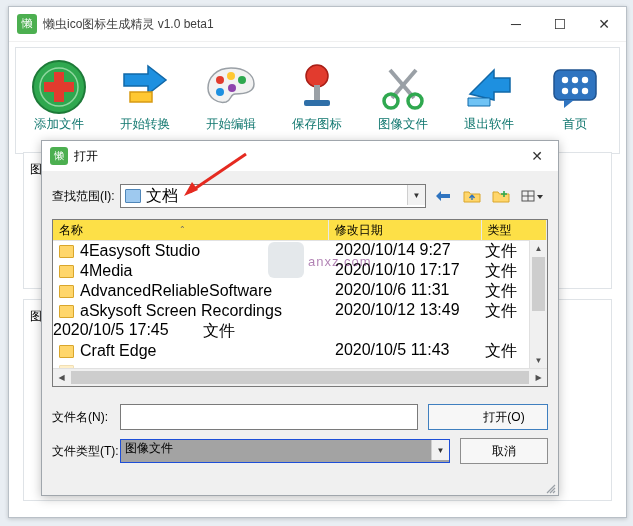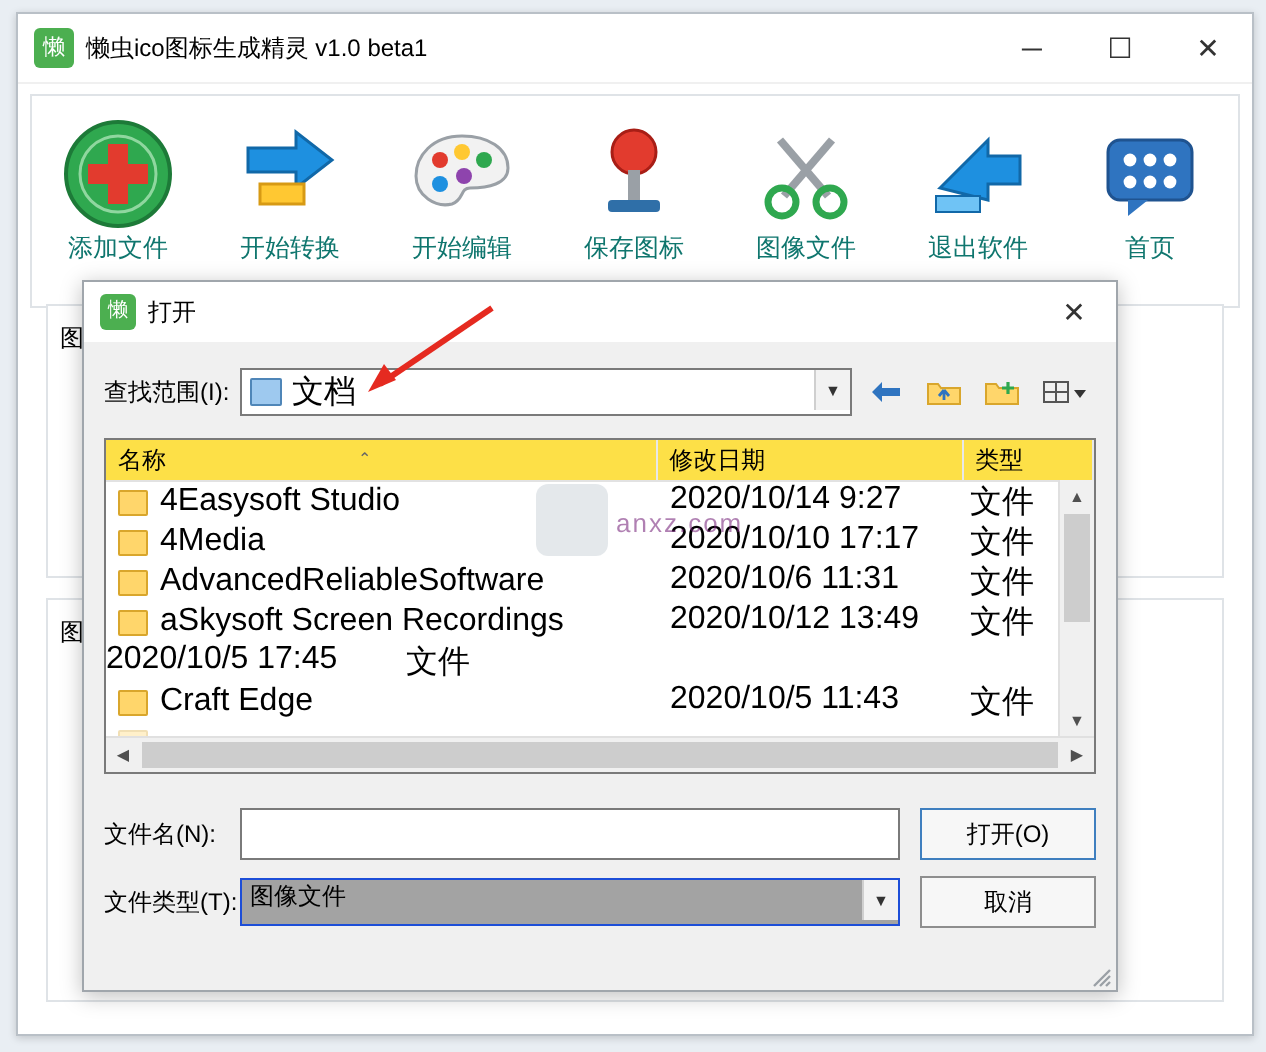--- a/index.html
+++ b/index.html
@@ -22,21 +22,21 @@
   #app-titlebar{
     height:34px;display:flex;align-items:center;
     background:#ffffff;border-bottom:1px solid #f0f0f0;
   }
   #app-titlebar .app-icon{
     width:20px;height:20px;margin-left:8px;margin-right:6px;
     background:#4caf50;border-radius:3px;color:#fff;
     font-size:11px;line-height:20px;text-align:center;
     font-family:"DejaVu Sans",sans-serif;
   }
-  #app-title{font-size:12px;color:#000000;flex:1;}
+  #app-title{font-size:12px;color:#404040;flex:1;}
   .win-btn{
     width:44px;height:33px;display:flex;align-items:center;justify-content:center;
     font-size:14px;color:#333;
   }
 
   
   #toolbar{
     height:100px;display:flex;align-items:flex-start;
     border:1px solid #dfe3e7;margin:5px 6px 0 6px;
     background:#fff;
@@ -164,21 +164,21 @@
   .dlg-combo .carrow{
     position:absolute;right:0;top:0;width:17px;height:20px;
     background:#f2f2f2;border-left:1px solid #cfcfcf;
     display:flex;align-items:center;justify-content:center;font-size:8px;color:#333;
   }
   .dlg-btn{
     width:86px;height:24px;margin-left:10px;background:#f7f7f7;
     border:1px solid #8e8e8e;font-size:12px;
     display:flex;align-items:center;justify-content:center;
   }
-  .dlg-btn.primary{border:1px solid #3f7fbf;}
+  .dlg-btn.primary{border:1px solid #3f7fbf;padding-left:32px;}
   #dlg-grip{
     position:absolute;right:2px;bottom:1px;width:12px;height:12px;
   }
 
   
   #watermark{
     position:absolute;left:268px;top:240px;width:104px;height:50px;
     opacity:.55;pointer-events:none;
   }
   #watermark .wm-box{

